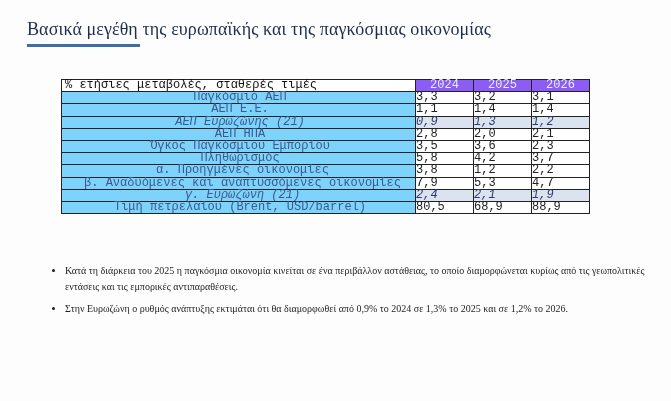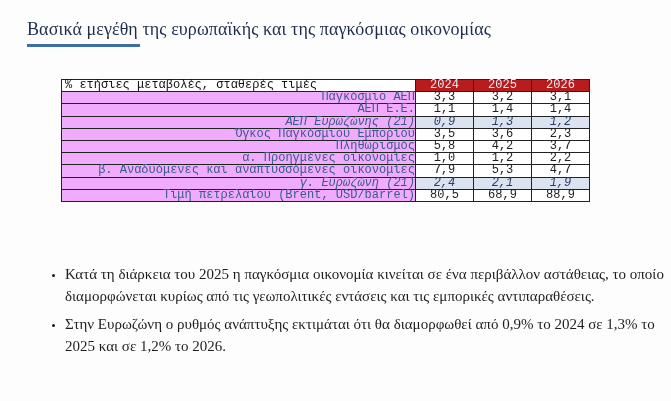--- a/index.html
+++ b/index.html
@@ -25,31 +25,31 @@
     font-family: Liberation Mono, monospace;
     font-size: 12px;
   }
   table.macro td, table.macro th {
     border: 1px solid #222;
     height: 11.2px; padding: 0 0 0 3px; line-height: 11px;
     white-space: nowrap;
   }
   table.macro th { font-weight: normal; }
   .hdr-label { background: #ffffff; color: #111; text-align: left; width: 350px; }
-  .hdr-year { background: #b91c1c; color: #e8eef8; text-align: center; width: 57px; padding: 0 !important; }
-  .lbl { background: #f0abfc; color: #3b5a8c; text-align: right; }
+  .hdr-year { background: #8b5cf6; color: #e8eef8; text-align: center; width: 57px; padding: 0 !important; }
+  .lbl { background: #7dd3fc; color: #3b5a8c; text-align: center; }
   .lbl.indent { padding-left: 8px; }
-  .num { background: #ffffff; color: #222; text-align: center; padding: 0 !important; }
+  .num { background: #ffffff; color: #222; padding: 0 !important; }
   .it { font-style: italic; }
   .row-hl .num { background: #dbe3f1; color: #2d3e66; }
   ul.bullets {
     position: absolute; left: 48px; top: 263px; width: 600px;
     margin: 0; padding: 0 0 0 17px;
     font-family: "Liberation Serif", "DejaVu Serif", serif;
-    font-size: 15px; color: #1e1e1e; line-height: 22px;
+    font-size: 10px; color: #1e1e1e; line-height: 16px;
   }
   ul.bullets li { margin-bottom: 6px; padding-left: 0; }
   ul.bullets li::marker { font-size: 10px; }
 </style>
 </head>
 <body>
 
 <div class="title">Βασικά μεγέθη της ευρωπαϊκής και της παγκόσμιας οικονομίας</div>
 <div class="title-bar"></div>
 
@@ -75,34 +75,40 @@
       <td class="num">1,4</td>
       <td class="num">1,4</td>
     </tr>
     <tr class="row-hl">
       <td class="lbl it">ΑΕΠ Ευρωζώνης (21)</td>
       <td class="num it">0,9</td>
       <td class="num it">1,3</td>
       <td class="num it">1,2</td>
     </tr>
     <tr>
+      <td class="lbl">ΑΕΠ ΗΠΑ</td>
+      <td class="num">2,8</td>
+      <td class="num">2,0</td>
+      <td class="num">2,1</td>
+    </tr>
+    <tr>
       <td class="lbl">Όγκος Παγκόσμιου Εμπορίου</td>
       <td class="num">3,5</td>
       <td class="num">3,6</td>
       <td class="num">2,3</td>
     </tr>
     <tr>
       <td class="lbl">Πληθωρισμός</td>
       <td class="num">5,8</td>
       <td class="num">4,2</td>
       <td class="num">3,7</td>
     </tr>
     <tr>
       <td class="lbl indent">α. Προηγμένες οικονομίες</td>
-      <td class="num">1,0</td>
+      <td class="num">3,8</td>
       <td class="num">1,2</td>
       <td class="num">2,2</td>
     </tr>
     <tr>
       <td class="lbl indent">β. Αναδυόμενες και αναπτυσσόμενες οικονομίες</td>
       <td class="num">7,9</td>
       <td class="num">5,3</td>
       <td class="num">4,7</td>
     </tr>
     <tr class="row-hl">

